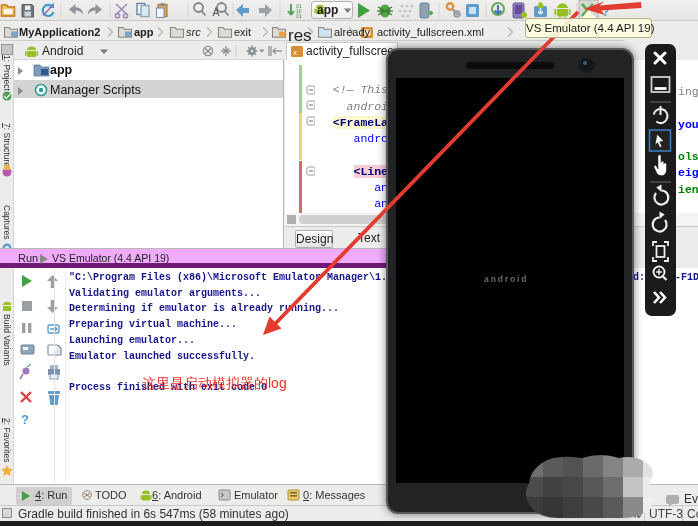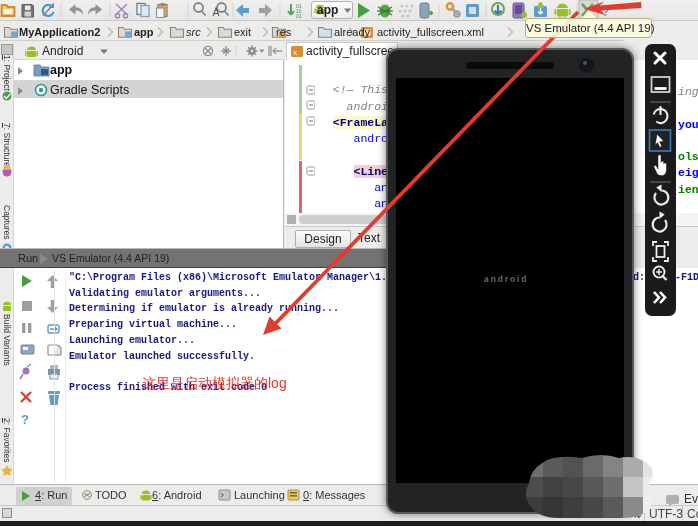--- a/index.html
+++ b/index.html
@@ -160,21 +160,21 @@
         <path d="M263 5.5 l4.5 4.5 -4.5 4.5"></path>
         <path d="M308 5.5 l4.5 4.5 -4.5 4.5"></path>
         <path d="M349 5.5 l4.5 4.5 -4.5 4.5"></path>
         <path d="M508 5.5 l4.5 4.5 -4.5 4.5"></path>
   </g>
 </svg>
 <span class="abs" style="left:19px;top:4px;font-weight:bold;font-size:11px;">MyApplication2</span>
 <span class="abs" style="left:134px;top:4px;font-weight:bold;font-size:11px;">app</span>
 <span class="abs" style="left:186px;top:4px;font-size:11px;font-style:italic;">src</span>
 <span class="abs" style="left:234px;top:4px;font-size:11px;">exit</span>
-<span class="abs" style="left:276px;top:4px;font-size:11px;">res</span>
+<span class="abs" style="left:288px;top:4px;font-size:17px;">res</span>
 <span class="abs" style="left:334px;top:4px;font-size:11px;">already</span>
 <span class="abs" style="left:377px;top:4px;font-size:11px;">activity_fullscreen.xml</span>
 </div>
 
 <div class="abs" style="left:0;top:42px;width:698px;height:18px;background:#ececeb;"></div>
 
 <div class="abs" id="stripe" style="left:0;top:42px;width:14px;height:462px;background:#ececeb;border-right:1px solid #d6d5d4;font-size:10px;color:#333;">
   <div class="abs" style="left:1px;top:2px;width:12px;height:11px;background:#c8c7c6;border:1px solid #9a9998;"></div>
   <div class="abs" style="left:12px;top:13px;transform:rotate(90deg);transform-origin:0 0;white-space:nowrap;font-size:8.5px;"><u>1</u>: Project</div>
   <div class="abs" style="left:12px;top:81px;transform:rotate(90deg);transform-origin:0 0;white-space:nowrap;font-size:8.5px;"><u>7</u>: Structure</div>
@@ -200,21 +200,21 @@
   <div class="abs" style="left:0;top:20px;width:269px;height:18px;background:#d4d4d4;"></div>
   <svg width="270" height="100" style="position:absolute;left:0;top:0">
     <path d="M4 7 l5 4 -5 4 z" fill="#8a8a8a"></path>
     <path d="M4 27 l5 4 -5 4 z" fill="#8a8a8a"></path>
     <path d="M20 5 h6 l1.5 2 h7.5 v9 h-15 z" fill="#7d9cbc" stroke="#5c7a99" stroke-width="0.8"></path>
     <rect x="27" y="9" width="7" height="6" fill="#2d5a8c"></rect>
     <circle cx="27" cy="30" r="5.5" fill="#fff" stroke="#2a9e8f" stroke-width="1.6"></circle>
     <circle cx="27" cy="30" r="2.2" fill="#2a9e8f"></circle>
   </svg>
   <div class="abs" style="left:36px;top:3px;font-size:12.5px;font-weight:bold;color:#111;">app</div>
-  <div class="abs" style="left:36px;top:23px;font-size:12.5px;color:#111;">Gradle Scripts</div>
+  <div class="abs" style="left:36px;top:23px;font-size:12.5px;color:#111;">Manager Scripts</div>
 </div>
 <div class="abs" id="panelhdr" style="left:14px;top:42px;width:270px;height:18px;background:#ececeb;border-bottom:1px solid #d6d5d4;">
   <svg width="270" height="18" style="position:absolute;left:0;top:0">
     <g fill="#97c024">
         <path d="M13 8 a4.5 3.6 0 0 1 9 0 z"></path>
         <rect x="13" y="9" width="9" height="6" rx="1.2"></rect>
         <rect x="11" y="9" width="1.5" height="5" rx="0.7"></rect>
         <rect x="22.5" y="9" width="1.5" height="5" rx="0.7"></rect>
       </g>
     <path d="M86 7.5 l4 4.5 4 -4.5 z" fill="#7a7a7a"></path>
@@ -279,42 +279,42 @@
 <span>     <span style="background:#f9cdd4;color:#000080;font-weight:bold">&lt;Linea</span></span>
 <span style="color:#0000ff">        an</span>
 <span style="color:#0000ff">        an</span>
 <span style="color:#0000ff">        an</span></div>
 
   <div class="abs" style="left:0;top:153px;width:413px;height:13px;background:#f4f4f4;"></div>
   <div class="abs" style="left:14px;top:155px;width:95px;height:9px;background:#cfcfcf;border-radius:4px;"></div>
   <div class="abs" style="left:2px;top:155px;width:9px;height:9px;background:#b0b0b0;"></div>
 </div>
 
-<div class="abs mono" style="left:678px;top:84px;width:20px;font-size:11.5px;line-height:16.3px;white-space:pre;color:#000;"><span style="color:#808080;font-style:italic">ing</span>
+<div class="abs mono" style="left:678px;top:84px;width:20px;font-size:11.5px;line-height:16.3px;white-space:pre;color:#000;"><span style="color:#808080;">ing</span>
 <span> </span>
 <span style="color:#0000ff;font-weight:bold">yout</span>
 <span> </span>
 <span style="color:#008000;font-weight:bold">ols"</span>
 <span style="color:#0000ff;font-weight:bold">eigh</span>
 <span style="color:#008000;font-weight:bold">ient</span></div>
 
 <div class="abs" id="designbar" style="left:285px;top:226px;width:413px;height:22px;background:#ececeb;border-top:1px solid #c9c8c7;">
-  <div class="abs" style="left:10px;top:3px;width:56px;height:18px;background:linear-gradient(#fdfdfd,#e4e4e4);border:1px solid #b0afae;border-radius:2px;font-size:12px;color:#222;text-align:center;line-height:17px;">Design</div>
+  <div class="abs" style="left:10px;top:3px;width:38px;height:18px;background:linear-gradient(#fdfdfd,#e4e4e4);border:1px solid #b0afae;border-radius:2px;font-size:12px;color:#222;text-align:center;line-height:17px;">Design</div>
   <div class="abs" style="left:64px;top:3px;width:40px;height:18px;font-size:12px;color:#222;text-align:center;line-height:17px;">Text</div>
 </div>
 
 <div class="abs" id="tab" style="left:286px;top:42px;width:112px;height:18px;background:#fff;border:1px solid #c9c8c7;border-bottom:none;font-size:12px;color:#222;">
   <svg width="14" height="14" style="position:absolute;left:4px;top:2px;">
       <rect x="0" y="1" width="12" height="11" rx="1.5" fill="#d98e32"></rect>
       <text x="2" y="10" font-size="8" fill="#fff">x</text>
     </svg>
   <span class="abs" style="left:19px;top:1px;">activity_fullscree</span>
 </div>
 
-<div class="abs" id="runhdr" style="left:0;top:248px;width:580px;height:20px;background:#737373;border-top:1px solid #b9b8b7;border-bottom:1px solid #701a75;font-size:11px;color:#222;">
+<div class="abs" id="runhdr" style="left:0;top:248px;width:580px;height:20px;background:#f0abfc;border-top:1px solid #b9b8b7;border-bottom:5px solid #701a75;font-size:11px;color:#222;">
   <span class="abs" style="left:18px;top:3px;">Run</span>
   <svg width="12" height="12" style="position:absolute;left:38px;top:4px;">
       <path d="M2 1 l8 5 -8 5 z" fill="#8a8a8a"></path>
     </svg>
   <span class="abs" style="left:52px;top:3px;font-size:10.5px;">VS Emulator (4.4 API 19)</span>
 </div>
 
 <div class="abs" id="console" style="left:14px;top:268px;width:684px;height:216px;background:#fff;">
   <svg width="52" height="216" style="position:absolute;left:0;top:0">
     <path d="M8 7 l10 6 -10 6 z" fill="#3fa142"></path>
@@ -385,26 +385,27 @@
       </g>
     <rect x="219" y="5" width="11" height="10" rx="1" fill="#c8c8c8" stroke="#8a8f94"></rect>
       <path d="M221 8 l2.4 2 -2.4 2" stroke="#555" stroke-width="1" fill="none"></path>
     <rect x="288" y="5" width="11" height="10" rx="1" fill="#e8c96a" stroke="#b09242"></rect>
       <rect x="290" y="7" width="7" height="1.6" fill="#7a6a32"></rect>
       <rect x="290" y="10" width="7" height="1.6" fill="#7a6a32"></rect>
   </svg>
   <span class="abs" style="left:35px;top:4px;"><u>4</u>: Run</span>
   <span class="abs" style="left:95px;top:4px;">TODO</span>
   <span class="abs" style="left:152px;top:4px;text-align:right;"><u>6</u>: Android</span>
-  <span class="abs" style="left:234px;top:4px;">Launching</span>
+  <span class="abs" style="left:234px;top:4px;">Emulator</span>
   <span class="abs" style="left:303px;top:4px;"><u>0</u>: Messages</span>
 </div>
 
 <div class="abs" id="status" style="left:0;top:505px;width:698px;height:16px;background:#ececeb;border-top:1px solid #c9c8c7;font-size:12px;color:#333;">
   <div class="abs" style="left:2px;top:2px;width:10px;height:10px;background:#d8d7d6;border:1px solid #8a8f94;"></div>
+  <span class="abs" style="left:18px;top:1px;">Gradle build finished in 6s 547ms (58 minutes ago)</span>
   <span class="abs" style="left:632px;top:1px;color:#555;">⇅</span>
   <div class="abs" style="left:644px;top:0;width:1px;height:16px;background:#c6c5c4;"></div>
   <div class="abs" style="left:682px;top:0;width:1px;height:16px;background:#c6c5c4;"></div>
   <span class="abs" style="left:649px;top:1px;color:#444;">UTF-3</span>
   <span class="abs" style="left:687px;top:1px;color:#444;">Co</span>
   <svg width="20" height="16" style="position:absolute;left:666px;top:-13px;">
       <rect x="0" y="2" width="13" height="9" rx="2" fill="#b0b0af"></rect>
       <path d="M3 11 l0 3 3 -3" fill="#b0b0af"></path>
     </svg>
   <span class="abs" style="left:684px;top:-14px;color:#333;font-size:12px;">Eve</span>

